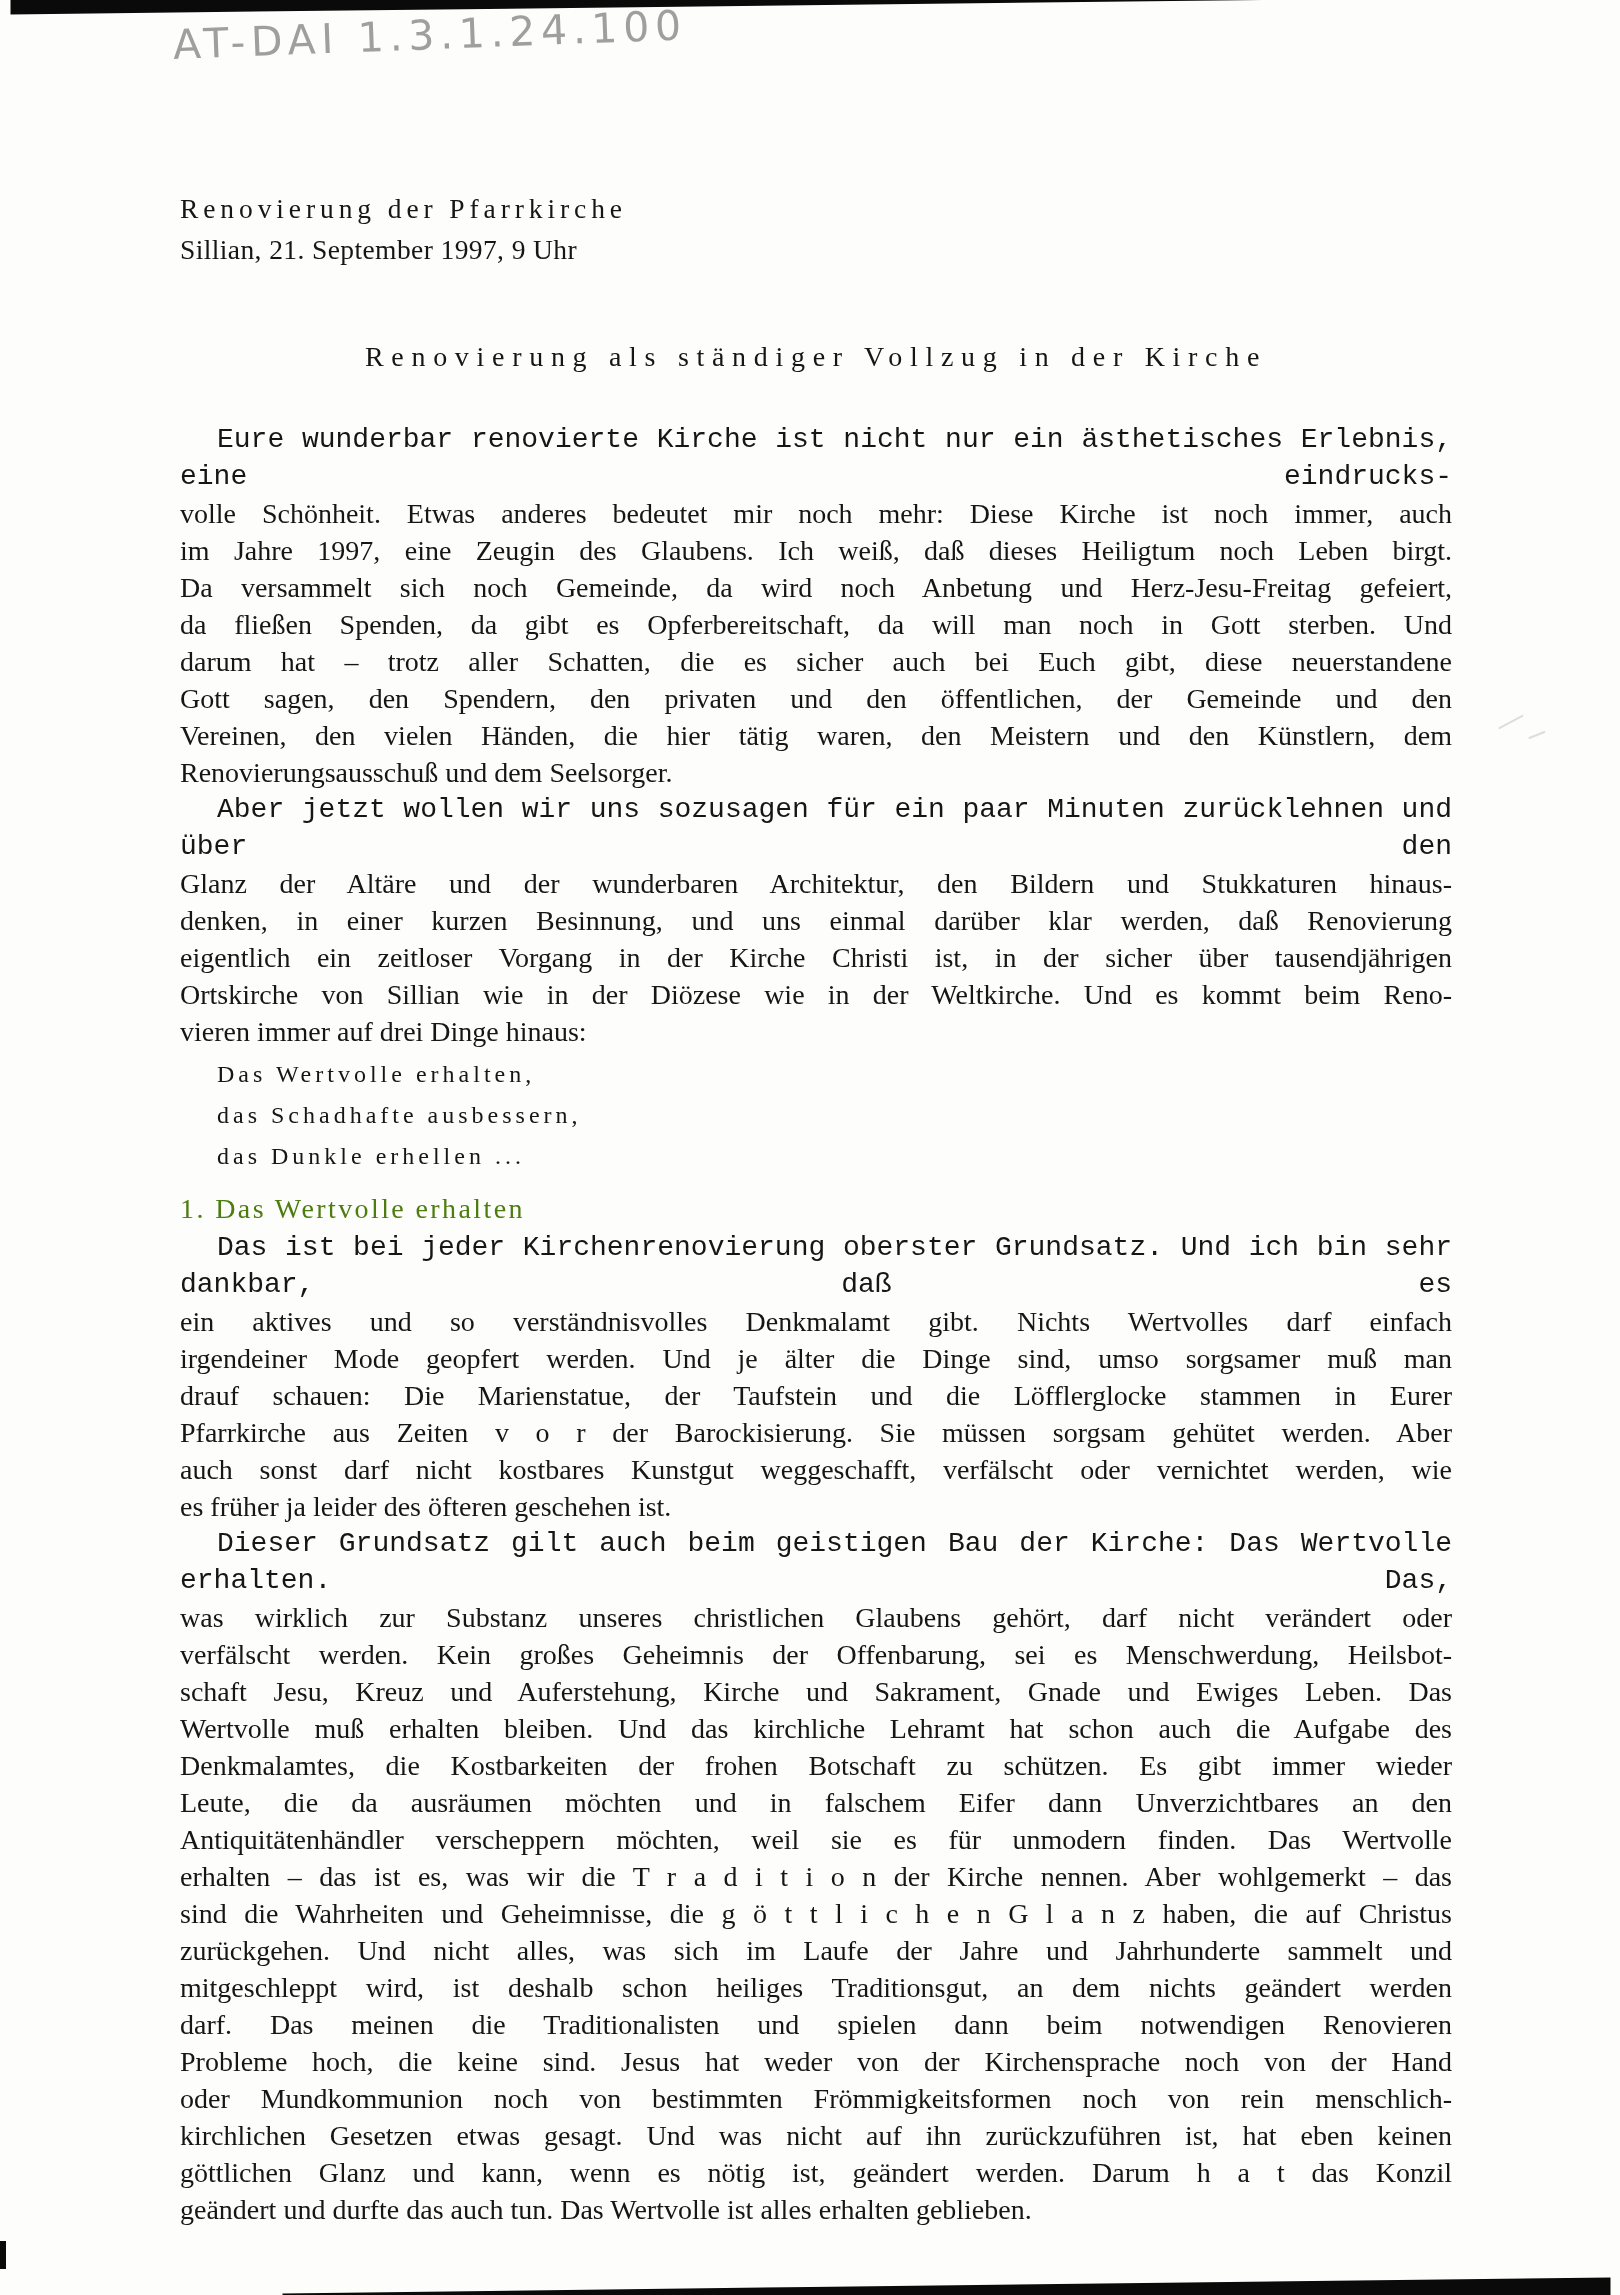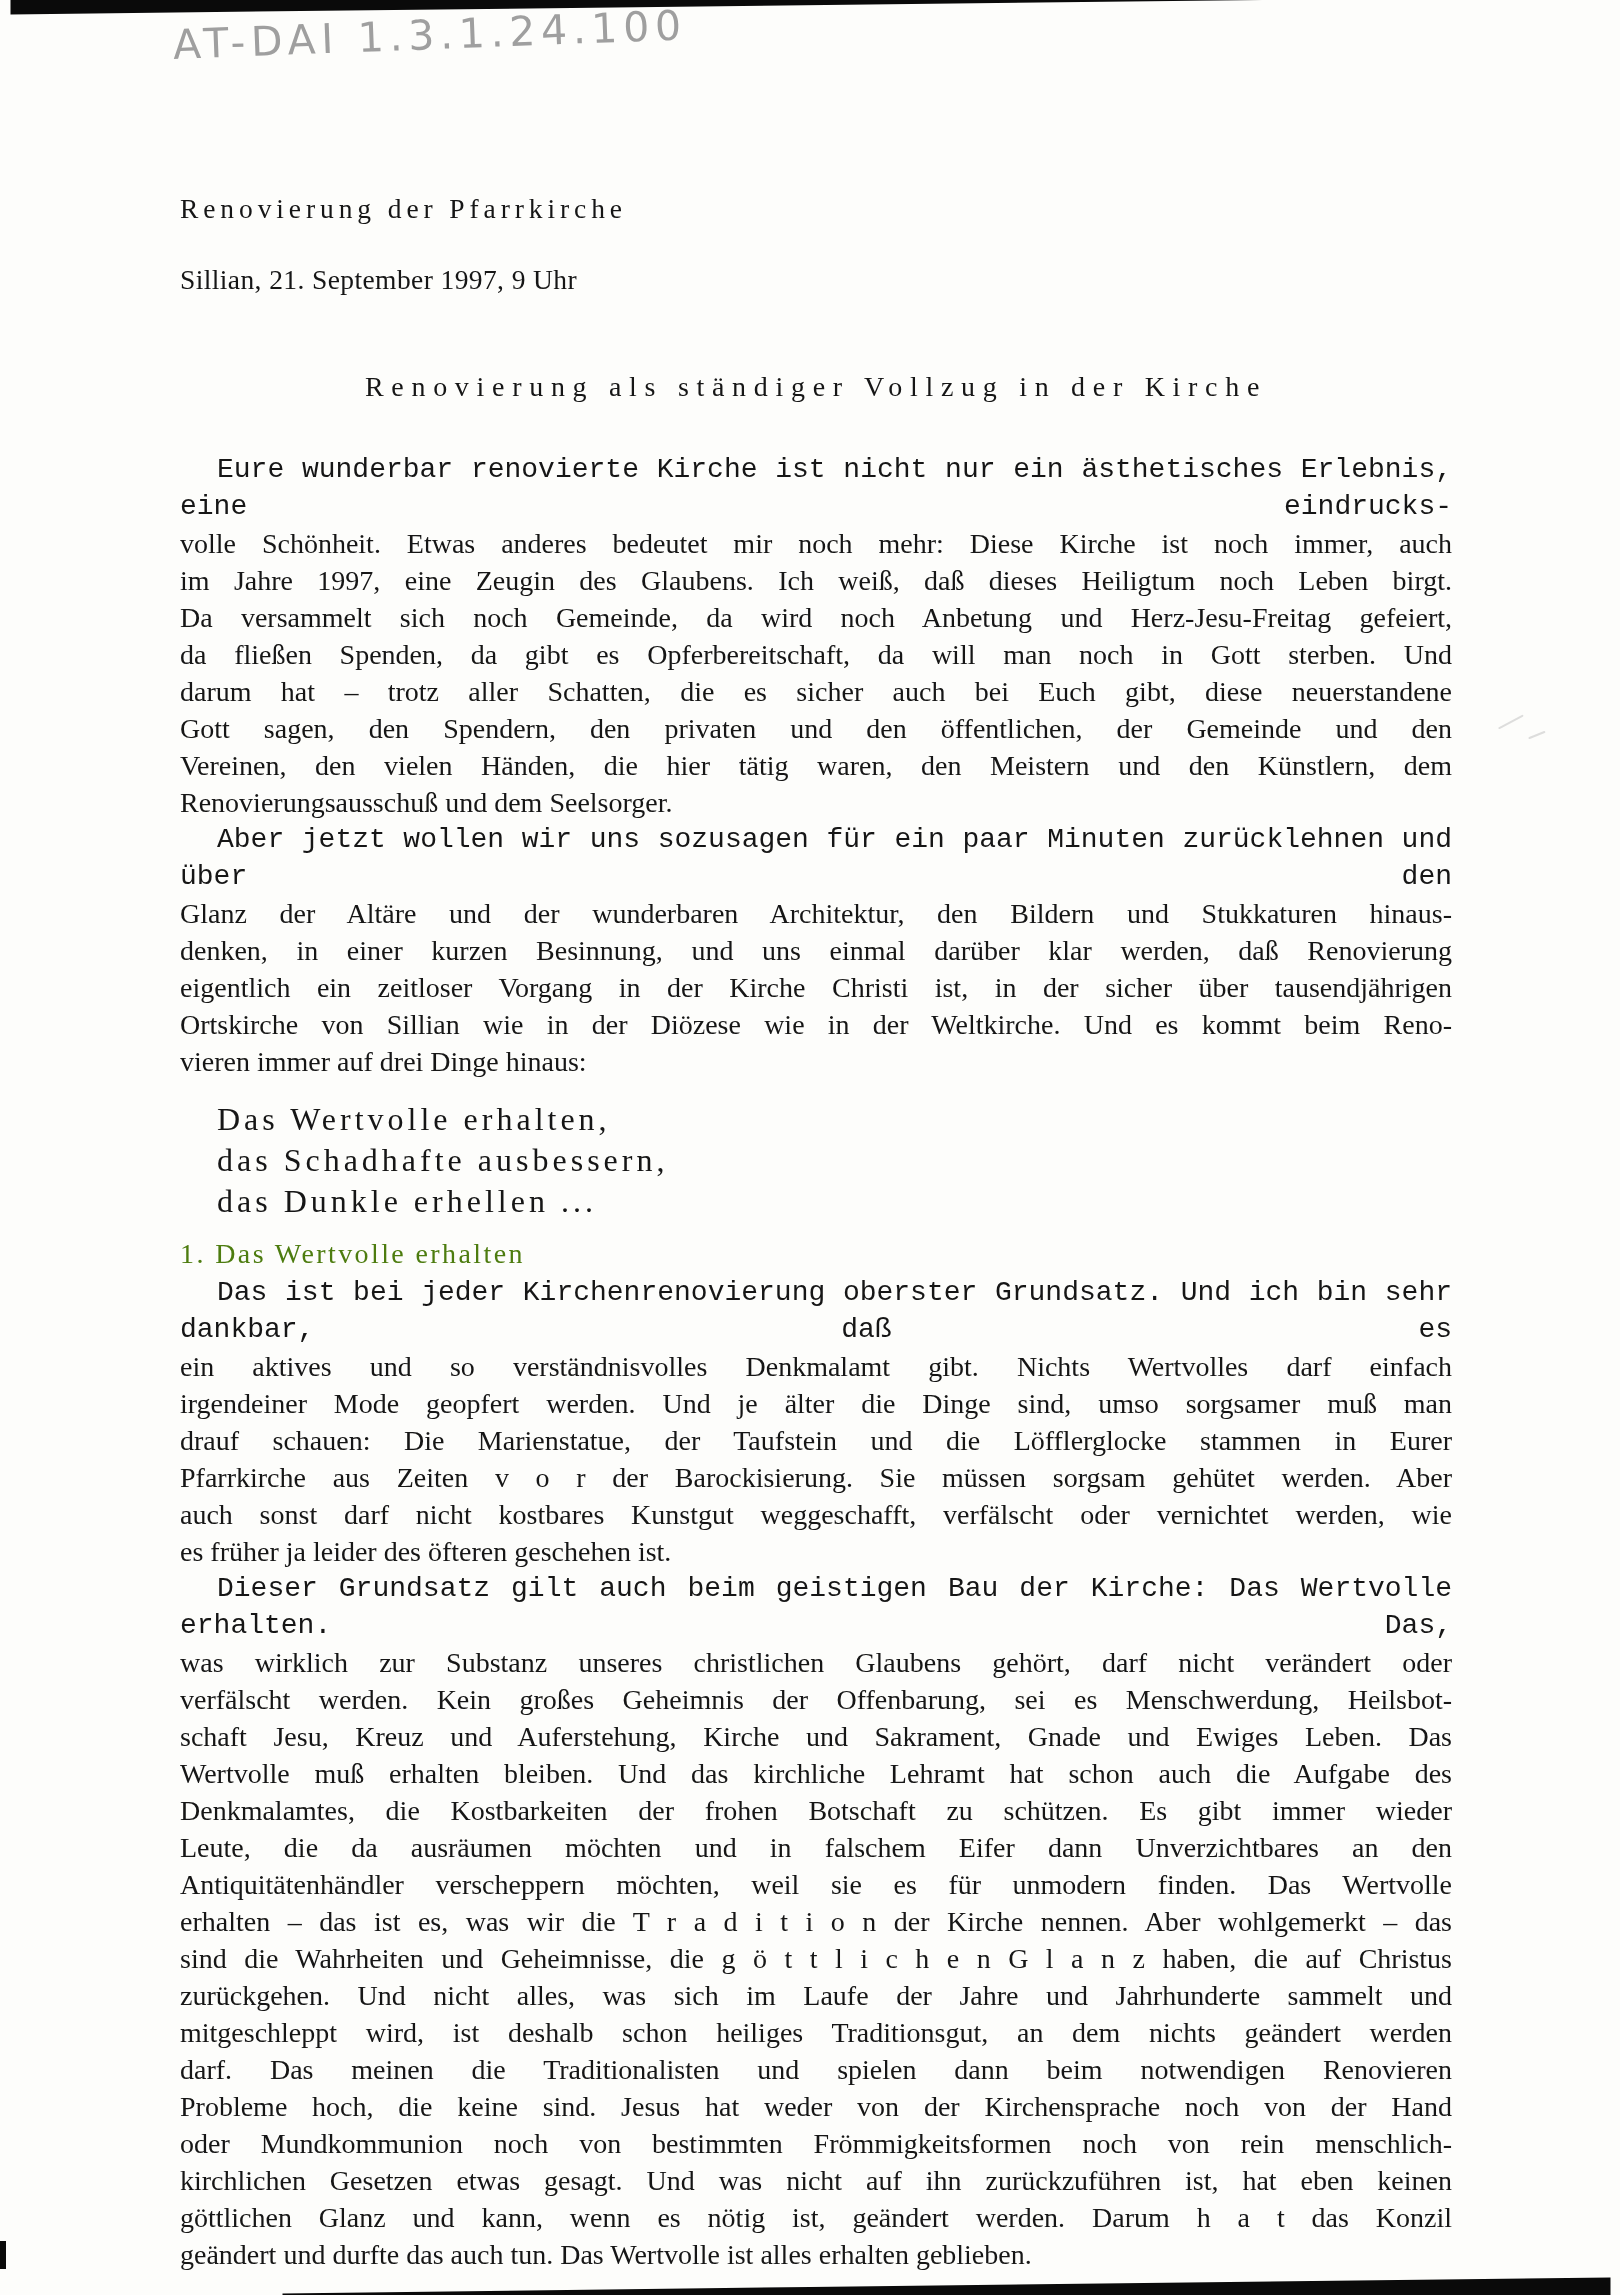--- a/index.html
+++ b/index.html
@@ -46,21 +46,20 @@
     font-size: 27.5px;
     line-height: 41px;
     letter-spacing: 4.9px;
     white-space: nowrap;
   }
   .doc-date {
     font-size: 27.5px;
     line-height: 41px;
     letter-spacing: 0.4px;
     white-space: nowrap;
-    margin-top: 30px;
   }
 
   .main-heading {
     margin: 0;
     margin-top: 66px;
     font-size: 28px;
     font-weight: 400;
     letter-spacing: 7.7px;
     line-height: 41px;
     white-space: nowrap;
@@ -68,25 +67,25 @@
   }
 
   .body-text { margin-top: 44px; }
 
   .para { font-size: 28px; line-height: 37px; }
   .para .tline { text-align: justify; text-align-last: justify; }
   .para .tline-last { text-align-last: left; }
   .para-indent .tline:first-child { text-indent: 37px; font-family: Liberation Mono, monospace; }
 
   .spaced-list {
-    font-size: 32px;
+    font-size: 24px;
     line-height: 41px;
     letter-spacing: 4px;
     padding-left: 37px;
-    margin-top: 19px;
+    margin-top: 4px;
     margin-bottom: 6.5px;
   }
   .spaced-list .tline { text-align: left; text-align-last: left; }
 
   .section-heading {
     font-size: 28px;
     letter-spacing: 2.4px;
     line-height: 37px;
     margin-top: 13px;
     margin-bottom: 1.6px;

